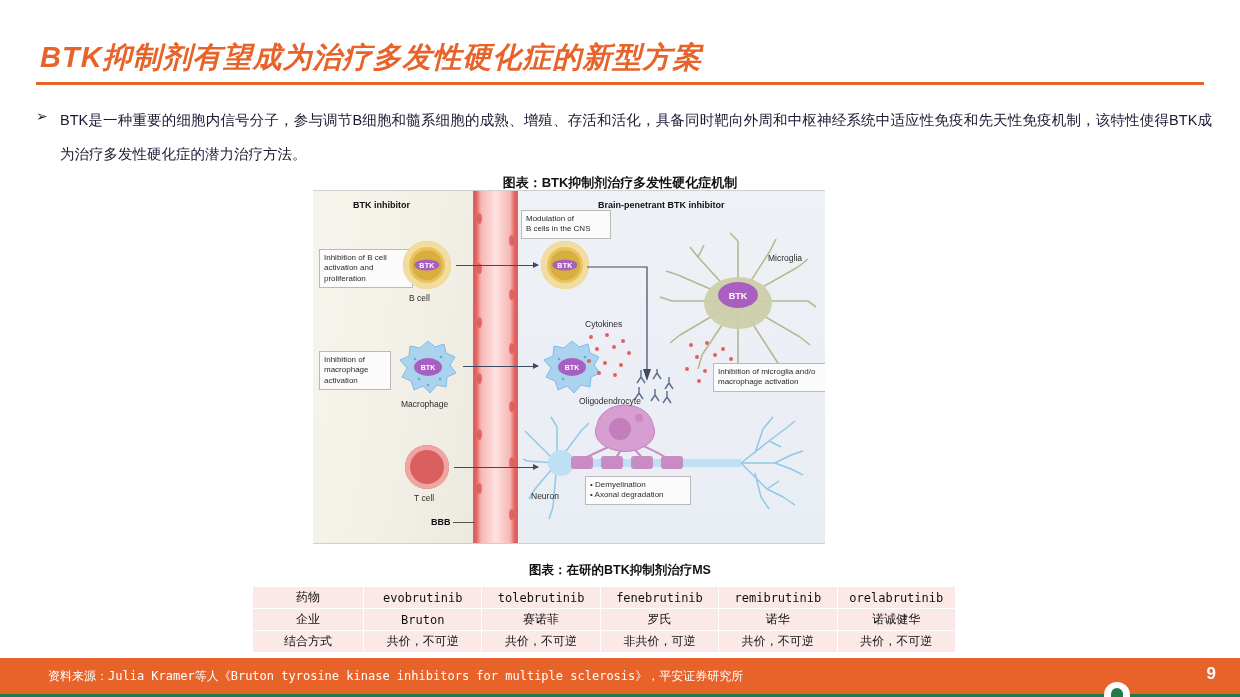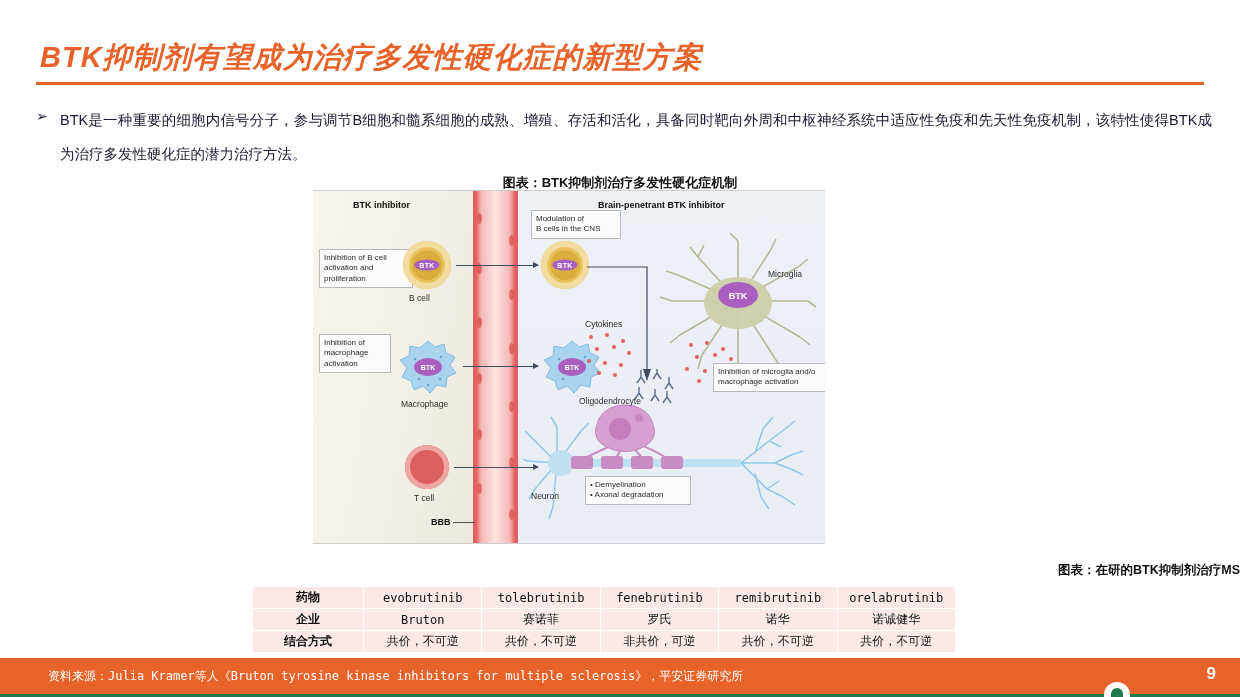--- a/index.html
+++ b/index.html
@@ -77,35 +77,35 @@
     position:absolute;left:50%;top:50%;transform:translate(-50%,-50%);
     background:#a85fc0;color:#fff;font-size:7px;font-weight:bold;
     border-radius:50%;padding:2px 5px;letter-spacing:.3px;
   }
   .macro{position:absolute;}
   .tcell{position:absolute;border-radius:50%;background:#d9605e;
     box-shadow:inset 0 0 0 5px #efa6a3;}
   .dot-cluster span{position:absolute;width:4px;height:4px;border-radius:50%;background:#e0615e;}
   
   #fig2-caption{
-    position:absolute;left:0;top:562px;width:1240px;text-align:right;
+    position:absolute;left:0;top:562px;width:1240px;text-align:center;
     font-size:12.5px;font-weight:bold;color:#111;
   }
   
   #drug-table{
     position:absolute;left:252px;top:586px;width:704px;
     border-collapse:collapse;table-layout:fixed;
     font-family:"DejaVu Sans Mono","Liberation Mono",monospace;
   }
   #drug-table td{
     background:#fbe9e7;border:1px solid #ffffff;
     text-align:center;font-size:12px;color:#111;
     padding:1px 0;height:19px;white-space:nowrap;
   }
-  #drug-table td.rowhdr{width:110px;font-weight:bold;}
+  #drug-table td.rowhdr{width:110px;}
   
   #footer-bar{
     position:absolute;left:0;bottom:0;width:1240px;height:36px;
     background:#E8632A;border-bottom:3px solid #1f7a4d;
   }
   #footer-source{
     position:absolute;left:48px;top:10px;
     font-size:12px;color:#ffffff;white-space:nowrap;
     font-family:"DejaVu Sans Mono","Liberation Mono",monospace;
   }
@@ -163,33 +163,33 @@
   <div class="boxlbl" style="left:6px;top:58px;width:84px">Inhibition of B cell
 activation and
 proliferation</div>
   <div class="bcell" style="left:90px;top:50px;width:48px;height:48px">
     <div class="core"></div>
     <div class="btk">BTK</div>
   </div>
   <div class="lbl" style="left:96px;top:102px">B cell</div>
   <div class="arrow" style="left:143px;top:74px;width:82px"></div>
 
-  <div class="boxlbl" style="left:218px;top:19px;width:80px">Modulation of
+  <div class="boxlbl" style="left:208px;top:19px;width:80px">Modulation of
 B cells in the CNS</div>
   <div class="bcell" style="left:228px;top:50px;width:48px;height:48px">
     <div class="core"></div>
     <div class="btk">BTK</div>
   </div>
 
   <svg style="position:absolute;left:272px;top:70px;width:80px;height:130px">
     <path d="M2,6 H62 V112" stroke="#3f4a63" stroke-width="1.2" fill="none"></path>
     <path d="M58,108 L62,120 L66,108 Z" fill="#3f4a63"></path>
   </svg>
 
-  <div class="boxlbl" style="left:6px;top:143px;width:62px">Inhibition of
+  <div class="boxlbl" style="left:6px;top:160px;width:62px">Inhibition of
 macrophage
 activation</div>
   <svg class="macro" style="left:84px;top:148px;width:62px;height:58px" viewBox="0 0 62 58">
     <path d="M31,2 L38,8 L47,5 L49,14 L58,18 L53,26 L59,34 L50,38 L49,48 L40,46 L33,54 L26,47 L17,51 L14,42 L5,38 L10,29 L3,21 L12,17 L13,7 L23,9 Z" fill="#a9d3ef" stroke="#7fbde4" stroke-width="1"></path>
     <circle cx="18" cy="20" r="1.3" fill="#6aa9d6"></circle>
     <circle cx="44" cy="18" r="1.3" fill="#6aa9d6"></circle>
     <circle cx="22" cy="40" r="1.3" fill="#6aa9d6"></circle>
     <circle cx="43" cy="40" r="1.3" fill="#6aa9d6"></circle>
     <circle cx="31" cy="46" r="1.3" fill="#6aa9d6"></circle>
     <ellipse cx="31" cy="28" rx="14" ry="9" fill="#a85fc0"></ellipse>
@@ -252,21 +252,21 @@
       <path d="M80,70 L40,26 M80,70 L20,44 M80,70 L14,70 M80,70 L22,104 M80,70 L44,124 M80,70 L80,136
                M80,70 L116,126 M80,70 L142,106 M80,70 L150,70 M80,70 L140,36 M80,70 L112,20 M80,70 L80,10"></path>
       <path d="M40,26 L32,16 M40,26 L46,14 M20,44 L8,40 M14,70 L2,66 M22,104 L12,112
                M44,124 L40,138 M80,136 L88,146 M116,126 L124,138 M142,106 L152,114
                M150,70 L158,76 M140,36 L150,28 M112,20 L118,8 M80,10 L72,2"></path>
     </g>
     <ellipse cx="80" cy="72" rx="34" ry="26" fill="#cdcdaa" opacity="0.95"></ellipse>
     <ellipse cx="80" cy="64" rx="20" ry="13" fill="#a85fc0"></ellipse>
     <text x="80" y="68" font-size="9" font-weight="bold" fill="#fff" text-anchor="middle" font-family="Liberation Sans, sans-serif">BTK</text>
   </svg>
-  <div class="lbl" style="left:455px;top:78px">Microglia</div>
+  <div class="lbl" style="left:455px;top:62px">Microglia</div>
   <div class="boxlbl" style="left:400px;top:172px;width:112px">Inhibition of microglia and/o
 macrophage activation</div>
 
   <div class="tcell" style="left:92px;top:254px;width:44px;height:44px"></div>
   <div class="lbl" style="left:101px;top:302px">T cell</div>
   <div class="arrow" style="left:141px;top:276px;width:84px"></div>
 
   <div class="lbl lbl-bold" style="left:118px;top:326px">BBB</div>
   <div style="position:absolute;left:140px;top:331px;width:22px;height:1px;background:#555"></div>
 

